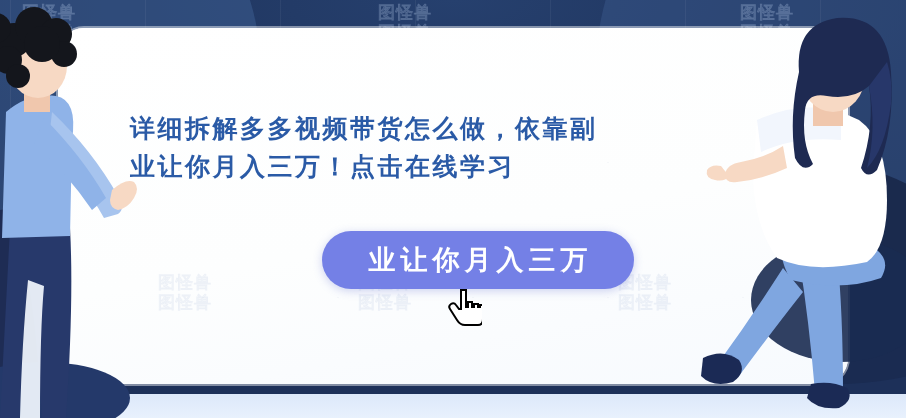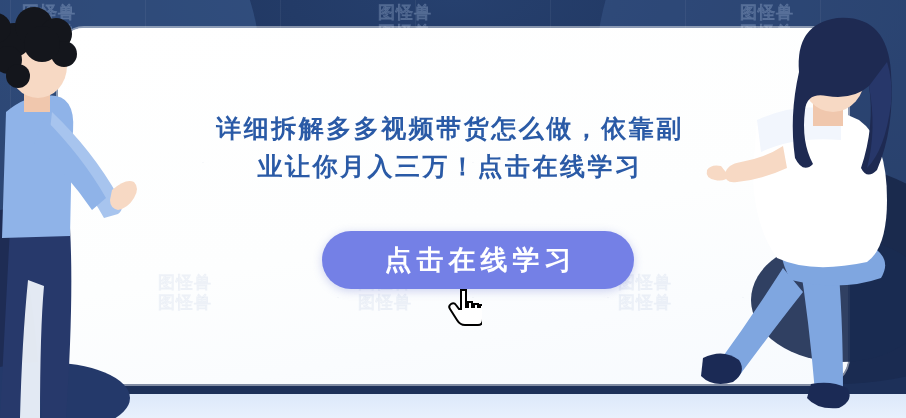--- a/index.html
+++ b/index.html
@@ -152,21 +152,20 @@
     inset: 0;
     background: linear-gradient(170deg, #ffffff 0%, #fdfefe 55%, #f7fafe 100%);
   }
 
   
   .title-block {
     position: absolute;
     left: 130px;
     top: 110px;
     width: 640px;
-    text-align: center;
     z-index: 6;
   }
   .title-line {
     font-family: "DejaVu Sans", "Liberation Sans", sans-serif;
     font-weight: 700;
     font-size: 25px;
     line-height: 38px;
     letter-spacing: 2.5px;
     color: #2a5aa6;
     white-space: nowrap;
@@ -245,21 +244,21 @@
     <div class="wm-mark light" style="left:300px; top:266px;">图怪兽</div>
     <div class="wm-mark light" style="left:560px; top:246px;">图怪兽</div>
     <div class="wm-mark light" style="left:560px; top:266px;">图怪兽</div>
   </div>
 
   <div class="title-block">
     <div class="title-line">详细拆解多多视频带货怎么做，依靠副</div>
     <div class="title-line">业让你月入三万！点击在线学习</div>
   </div>
 
-  <button class="cta">点击在线学习</button>
+  <button class="cta">业让你月入三万</button>
 
   <svg class="person-l" viewBox="0 0 175 418">
 
     <path d="M0 210 L34 205 L40 418 L0 418 Z" fill="#1e2c54"></path>
 
     <ellipse cx="44" cy="398" rx="86" ry="36" fill="#24396a"></ellipse>
 
     <path d="M10 228 L70 228 Q74 300 66 418 L42 418 Q36 320 28 280 Q22 340 20 418 L0 418 Z" fill="#27396b"></path>
     <path d="M28 280 Q22 340 20 418 L40 418 Q40 330 44 286 Z" fill="#f3f8ff" opacity=".92"></path>
 

